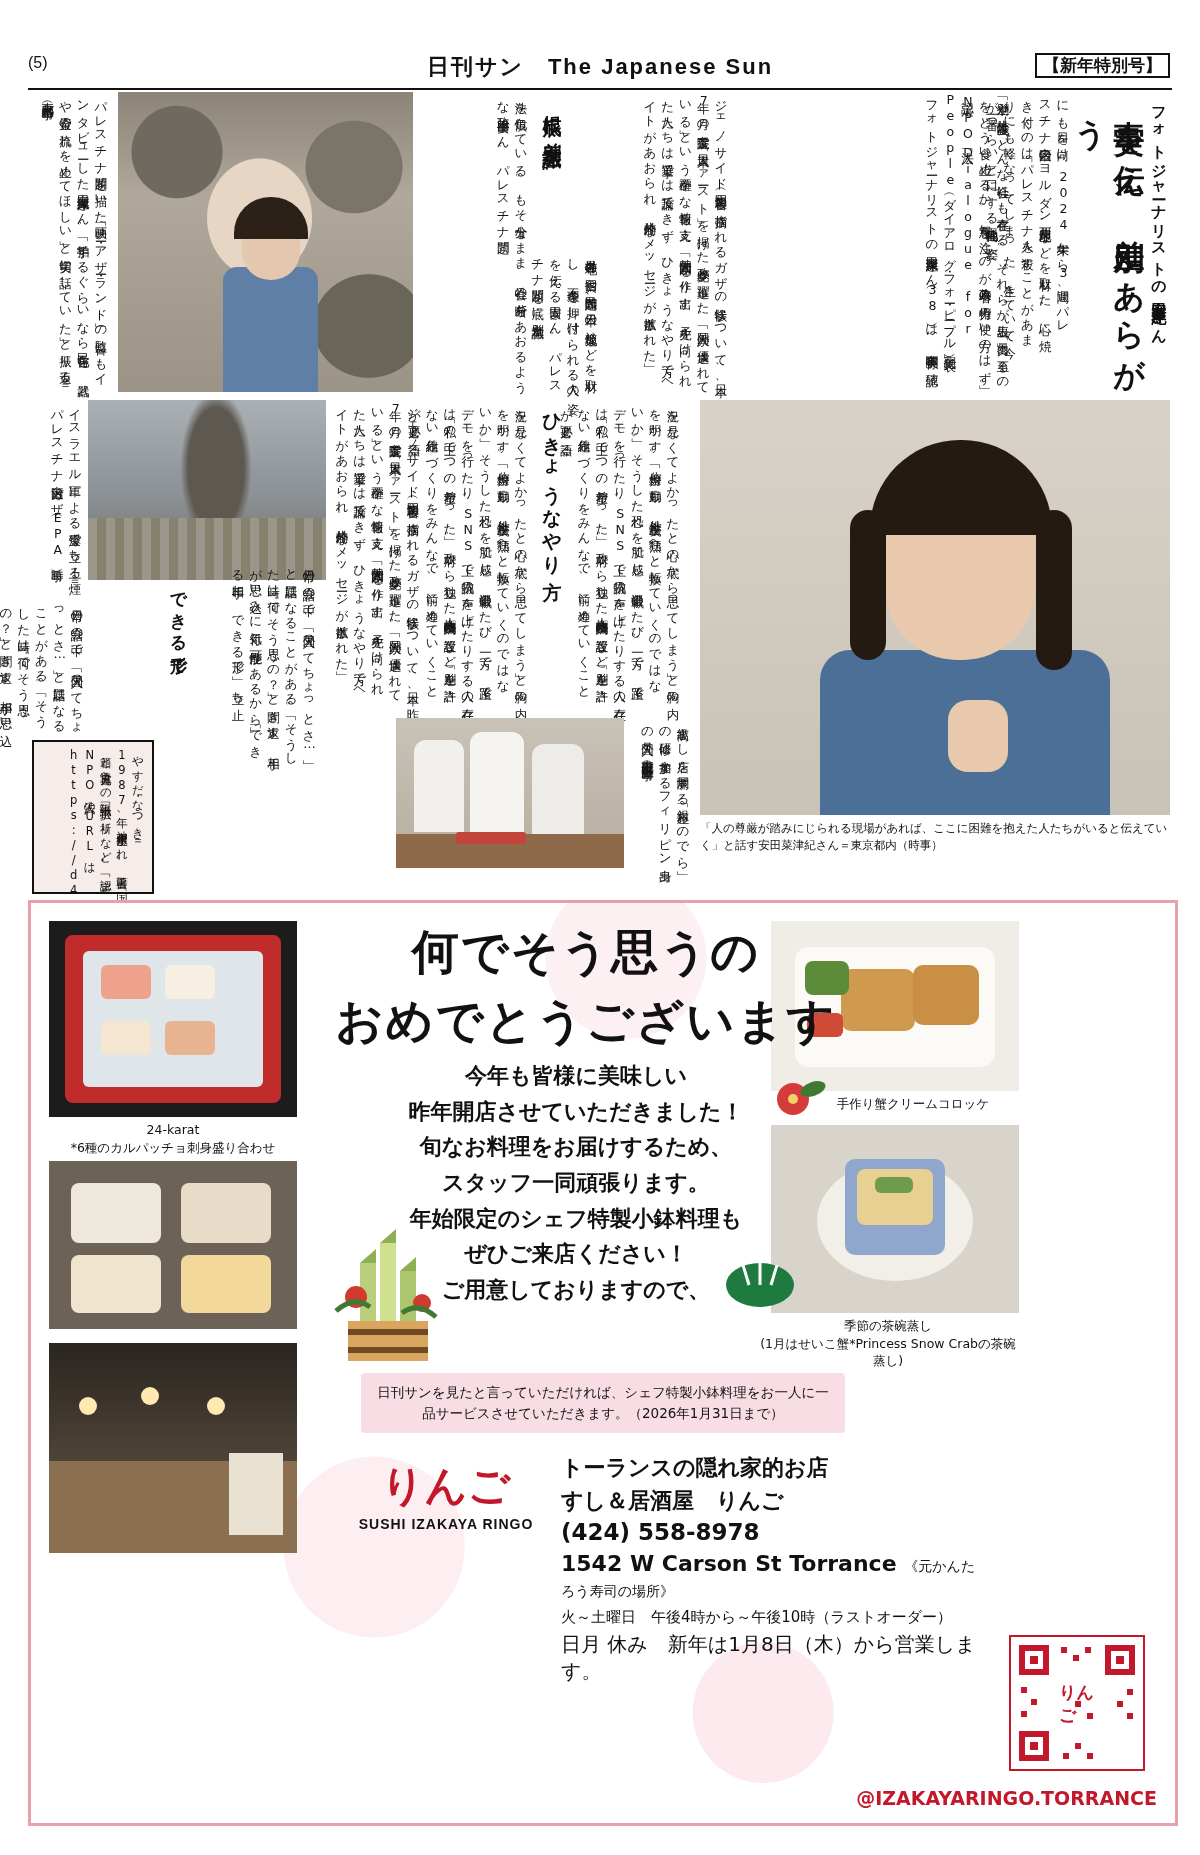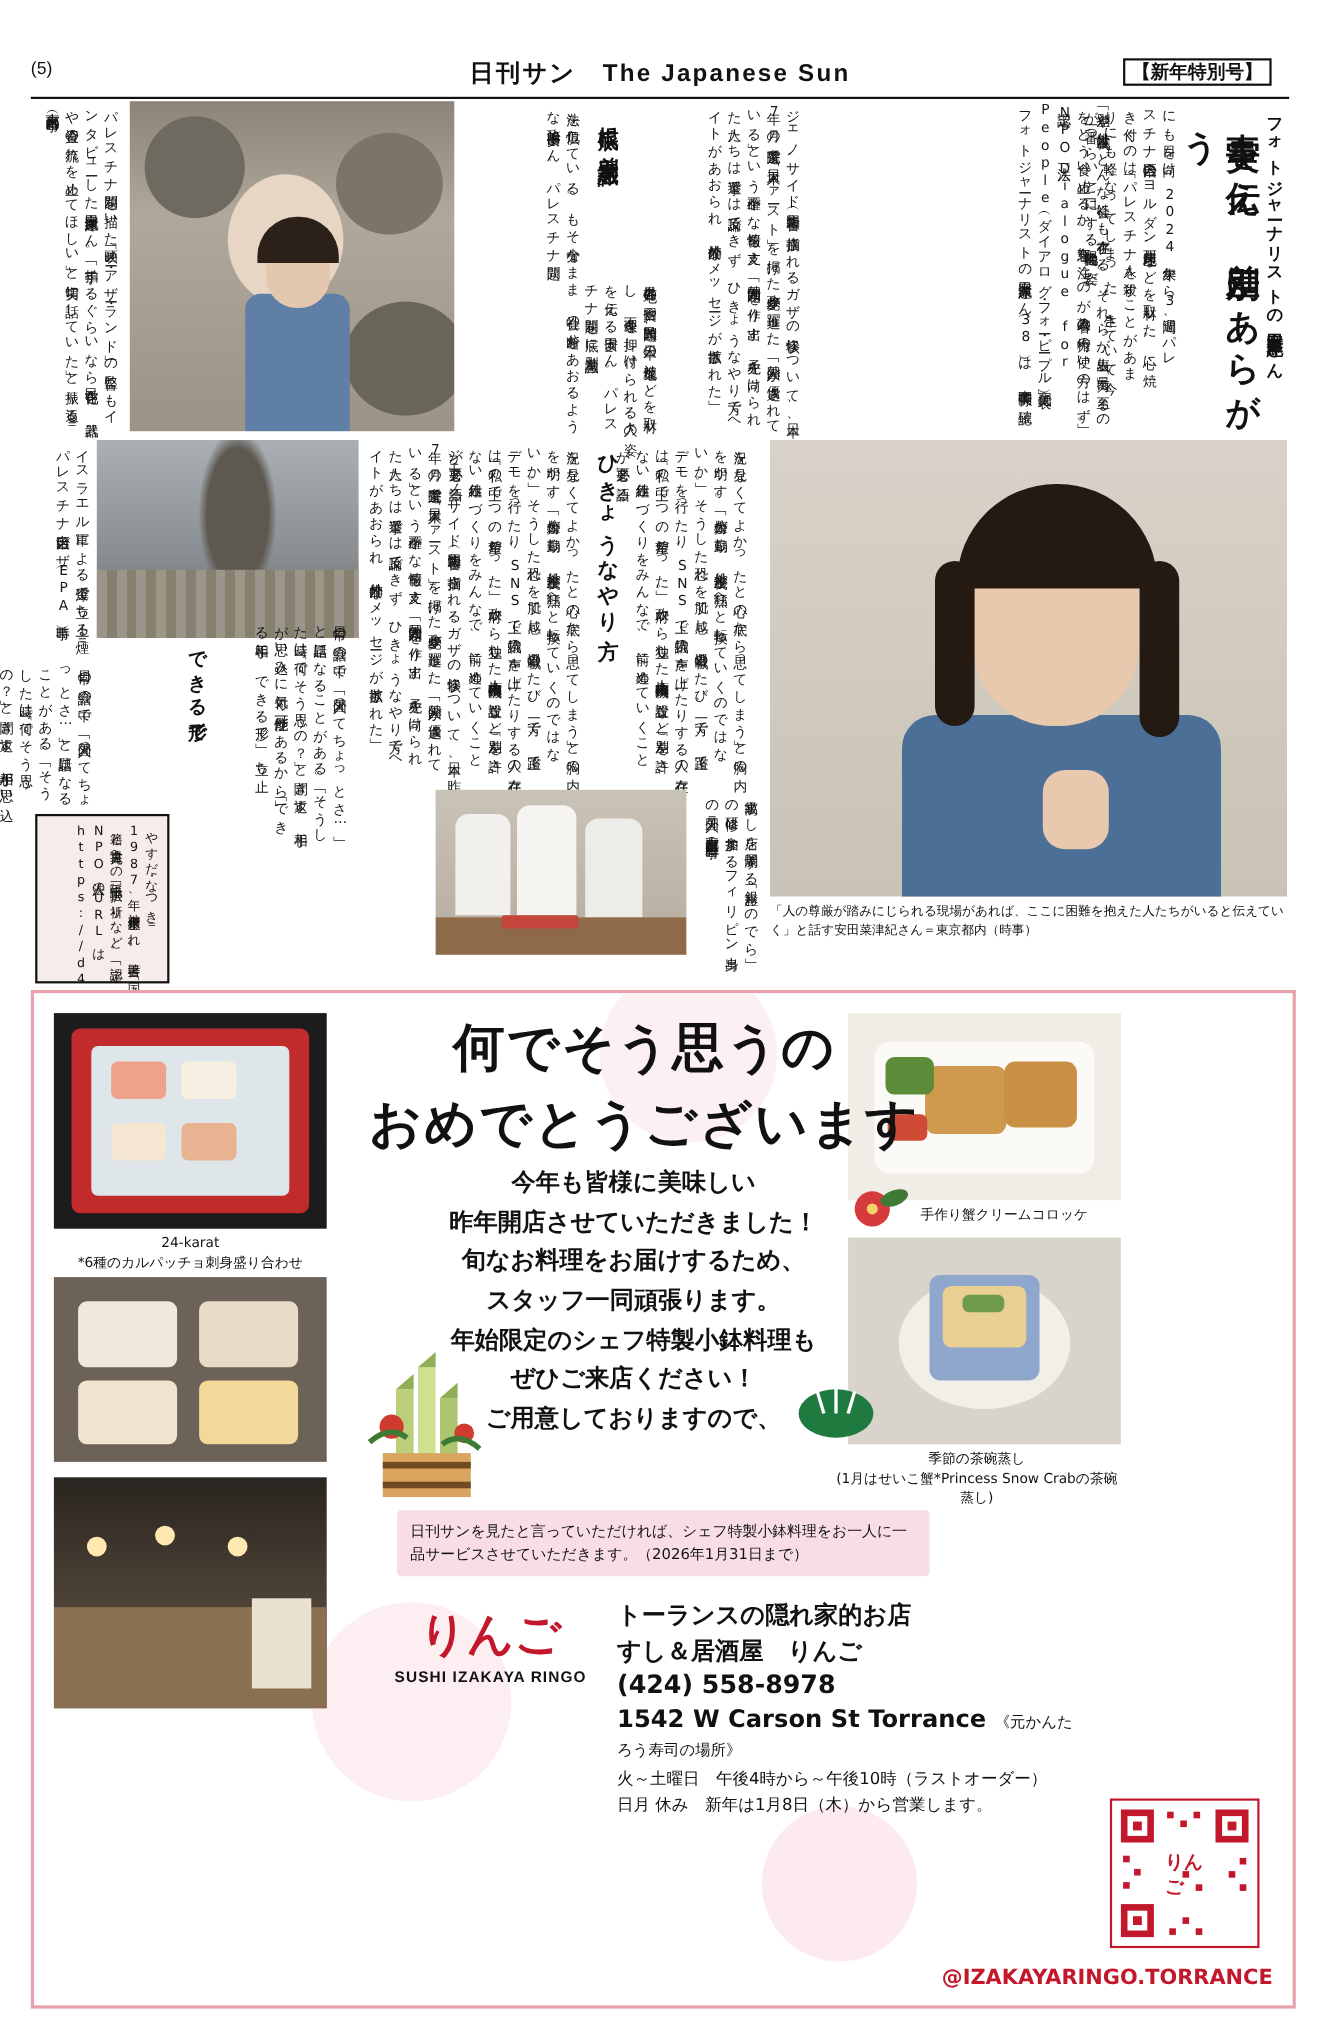--- a/index.html
+++ b/index.html
@@ -3,21 +3,21 @@
 <meta charset="utf-8">
 <style>
   html,body{margin:0;padding:0;background:#ffffff;}
   body{width:1200px;height:1855px;font-family:"Liberation Sans",sans-serif;color:#111;position:relative;overflow:hidden;}
   .page{position:absolute;left:0;top:0;width:1200px;height:1855px;background:#fff;}
 
   
   .masthead{position:absolute;left:28px;top:52px;width:1144px;height:36px;border-bottom:2px solid #111;}
   .mast-left{position:absolute;left:0;top:2px;font-size:16px;}
   .mast-center{position:absolute;left:0;top:0;width:100%;text-align:center;font-size:22px;font-weight:bold;letter-spacing:2px;}
-  .mast-right{position:absolute;right:16px;top:2px;font-size:17px;font-weight:bold;}
+  .mast-right{position:absolute;right:2px;top:2px;font-size:17px;font-weight:bold;}
   .mast-right .box{border:2px solid #111;padding:1px 6px;}
 
   
   .v{writing-mode:vertical-rl;text-orientation:upright;font-family:"DejaVu Sans","Liberation Sans",sans-serif;line-height:1.42;letter-spacing:1px;}
   .vtxt{font-size:12.5px;color:#151515;}
 
   .hl-wrap{position:absolute;right:28px;top:96px;display:flex;flex-direction:row;}
 
   
   .img{position:absolute;background:#cfcfcf;overflow:hidden;}
@@ -37,31 +37,31 @@
       radial-gradient(circle at 18% 14%, #fde9ee 0 60px, transparent 61px),
       radial-gradient(circle at 52% 6%, #fdf0f3 0 80px, transparent 81px),
       radial-gradient(circle at 78% 32%, #fdeaef 0 70px, transparent 71px),
       radial-gradient(circle at 30% 70%, #fdeef2 0 90px, transparent 91px),
       radial-gradient(circle at 64% 88%, #fdeaef 0 70px, transparent 71px),
       linear-gradient(#fff,#fff);}
   .ad-title{position:absolute;left:285px;top:18px;width:540px;text-align:center;font-family:"DejaVu Sans",sans-serif;}
   .ad-title .l1{font-size:47px;font-weight:bold;letter-spacing:2px;color:#111;}
   .ad-title .l2{font-size:47px;font-weight:bold;letter-spacing:2px;color:#111;margin-top:6px;}
   .ad-body{position:absolute;left:300px;top:155px;width:490px;text-align:center;font-family:"DejaVu Sans",sans-serif;font-size:22px;line-height:1.62;color:#111;font-weight:bold;}
-  .ad-note{position:absolute;left:330px;top:470px;width:460px;background:#f8dde4;border-radius:4px;padding:9px 12px;font-size:13.5px;line-height:1.55;font-family:"DejaVu Sans",sans-serif;}
+  .ad-note{position:absolute;left:330px;top:470px;width:460px;background:#f8dde4;border-radius:4px;padding:9px 12px;font-size:13.5px;line-height:1.55;text-align:center;font-family:"DejaVu Sans",sans-serif;}
   .ad-logo{position:absolute;left:300px;top:555px;width:230px;text-align:center;}
   .ad-logo .jp{font-size:42px;font-weight:bold;color:#c3172b;font-family:"DejaVu Sans",sans-serif;}
   .ad-logo .en{font-size:14px;letter-spacing:1px;margin-top:2px;font-weight:bold;}
   .ad-info{position:absolute;left:530px;top:550px;width:420px;font-family:"DejaVu Sans",sans-serif;}
   .ad-info .r1{font-size:22px;font-weight:bold;}
   .ad-info .r2{font-size:22px;font-weight:bold;margin-top:3px;}
   .ad-info .r3{font-size:23px;font-weight:bold;margin-top:3px;}
   .ad-info .r4{font-size:22px;font-weight:bold;margin-top:6px;}
   .ad-info .r5{font-size:15px;margin-top:7px;}
-  .ad-info .r6{font-size:15px;margin-top:4px;}
+  .ad-info .r6{font-size:20px;margin-top:4px;}
   .ig{position:absolute;right:18px;bottom:14px;font-size:19px;font-weight:bold;color:#c3172b;font-family:"DejaVu Sans",sans-serif;}
   .qr{position:absolute;right:30px;bottom:52px;width:132px;height:132px;background:#fff;border:2px solid #c3172b;}
   .qr .cell{position:absolute;background:#c3172b;}
   .ad-cap{position:absolute;font-size:12.5px;text-align:center;font-family:"DejaVu Sans",sans-serif;line-height:1.4;}
 
   .kadomatsu{position:absolute;left:295px;top:268px;width:120px;height:200px;}
 </style>
 </head>
 <body>
 

